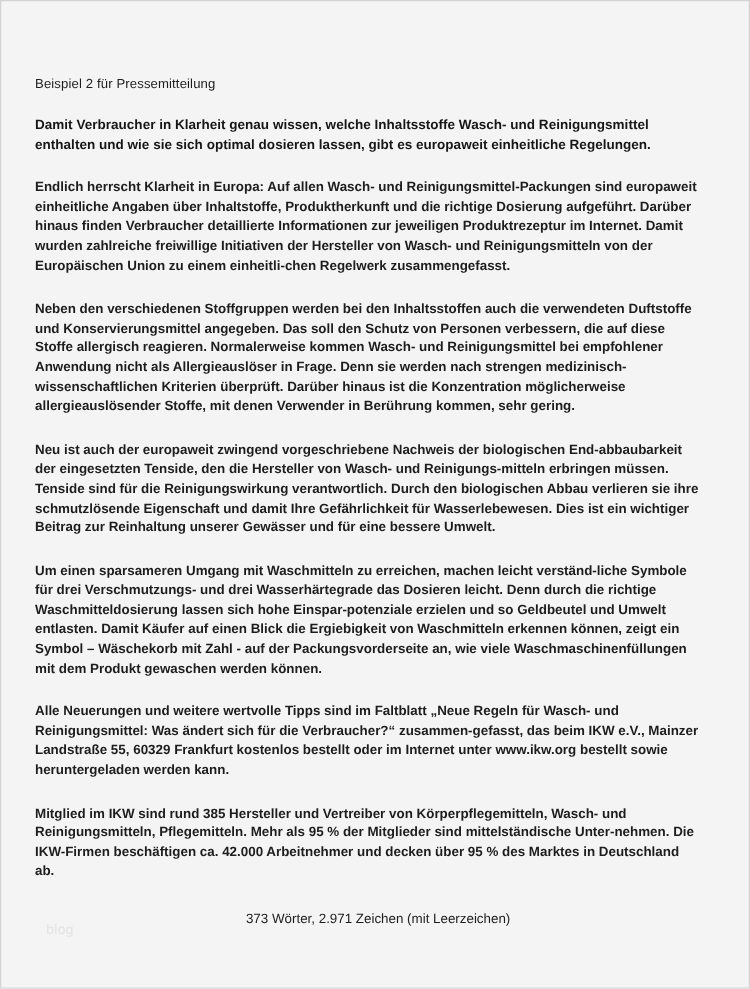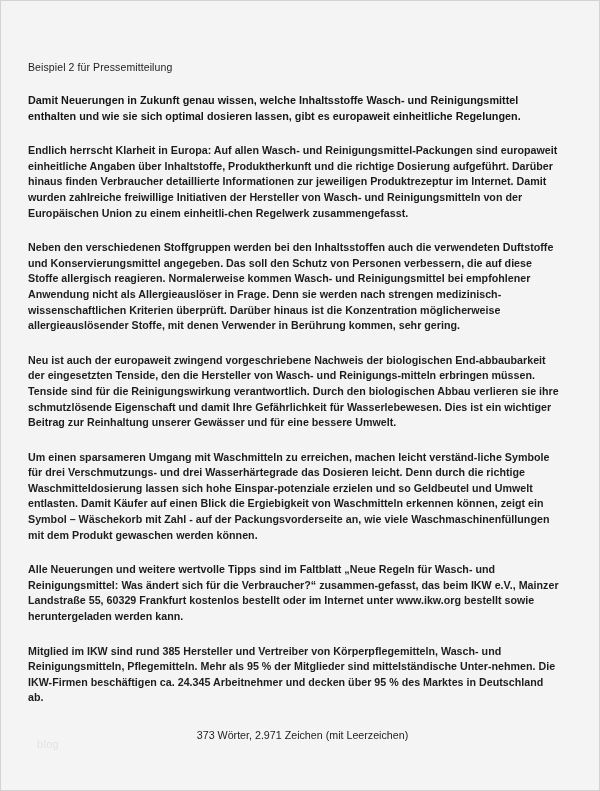--- a/index.html
+++ b/index.html
@@ -85,32 +85,32 @@
 </style>
 </head>
 <body>
 
 <div class="page">
   <div class="page-inner">
 
     <p class="doc-label">Beispiel 2 für Pressemitteilung</p>
 
 
-    <p class="doc-lead">Damit Neuerungen in Zukunft genau wissen, welche Inhaltsstoffe Wasch- und Reinigungsmittel enthalten und wie sie sich optimal dosieren lassen, gibt es europaweit einheitliche Regelungen.</p>
+    <p class="doc-lead">Damit Verbraucher in Klarheit genau wissen, welche Inhaltsstoffe Wasch- und Reinigungsmittel enthalten und wie sie sich optimal dosieren lassen, gibt es europaweit einheitliche Regelungen.</p>
 
     <p class="doc-para">Endlich herrscht Klarheit in Europa: Auf allen Wasch- und Reinigungsmittel-Packungen sind europaweit einheitliche Angaben über Inhaltstoffe, Produktherkunft  und die richtige Dosierung aufgeführt. Darüber hinaus finden Verbraucher detaillierte Informationen zur jeweiligen Produktrezeptur im Internet. Damit wurden zahlreiche freiwillige Initiativen der Hersteller von Wasch- und Reinigungsmitteln von der Europäischen Union zu einem einheitli-chen Regelwerk zusammengefasst.</p>
 
     <p class="doc-para">Neben den verschiedenen Stoffgruppen werden bei den Inhaltsstoffen auch die verwendeten Duftstoffe und Konservierungsmittel angegeben. Das soll den Schutz von Personen verbessern, die auf diese Stoffe allergisch reagieren. Normalerweise kommen Wasch- und Reinigungsmittel bei empfohlener Anwendung nicht als Allergieauslöser in Frage. Denn sie werden nach strengen medizinisch-wissenschaftlichen Kriterien überprüft. Darüber hinaus ist die Konzentration möglicherweise allergieauslösender Stoffe, mit denen Verwender in Berührung kommen, sehr gering.</p>
 
     <p class="doc-para">Neu ist auch der europaweit zwingend vorgeschriebene Nachweis der biologischen End-abbaubarkeit der eingesetzten Tenside, den die Hersteller von Wasch- und Reinigungs-mitteln erbringen müssen. Tenside sind für die Reinigungswirkung verantwortlich. Durch den biologischen Abbau verlieren sie ihre schmutzlösende Eigenschaft und damit Ihre Gefährlichkeit für Wasserlebewesen. Dies ist ein wichtiger Beitrag zur Reinhaltung unserer Gewässer und für eine bessere Umwelt.</p>
 
     <p class="doc-para">Um einen sparsameren Umgang mit Waschmitteln zu erreichen, machen leicht verständ-liche Symbole für drei Verschmutzungs- und drei Wasserhärtegrade das Dosieren leicht. Denn durch die richtige Waschmitteldosierung lassen sich hohe Einspar-potenziale erzielen und so Geldbeutel und Umwelt entlasten. Damit Käufer auf einen Blick die Ergiebigkeit von Waschmitteln erkennen können, zeigt ein Symbol – Wäschekorb mit Zahl - auf der Packungsvorderseite  an, wie viele Waschmaschinenfüllungen mit dem Produkt gewaschen werden können.</p>
 
     <p class="doc-para">Alle Neuerungen und weitere wertvolle Tipps sind im Faltblatt „Neue Regeln für Wasch- und Reinigungsmittel: Was ändert sich für die Verbraucher?“ zusammen-gefasst, das beim IKW e.V., Mainzer Landstraße 55, 60329 Frankfurt kostenlos bestellt oder im Internet unter www.ikw.org bestellt sowie heruntergeladen werden kann.</p>
 
-    <p class="doc-para">Mitglied im IKW sind rund 385 Hersteller und Vertreiber von Körperpflegemitteln, Wasch- und Reinigungsmitteln, Pflegemitteln. Mehr als 95 % der Mitglieder sind mittelständische Unter-nehmen. Die IKW-Firmen beschäftigen ca. 24.345 Arbeitnehmer und decken über 95 % des Marktes in Deutschland ab.</p>
+    <p class="doc-para">Mitglied im IKW sind rund 385 Hersteller und Vertreiber von Körperpflegemitteln, Wasch- und Reinigungsmitteln, Pflegemitteln. Mehr als 95 % der Mitglieder sind mittelständische Unter-nehmen. Die IKW-Firmen beschäftigen ca. 42.000 Arbeitnehmer und decken über 95 % des Marktes in Deutschland ab.</p>
 
     <p class="doc-footer">373 Wörter, 2.971 Zeichen (mit Leerzeichen)</p>
 
   </div>
 
   <div class="watermark">blog</div>
 </div>
 
 </body></html>

